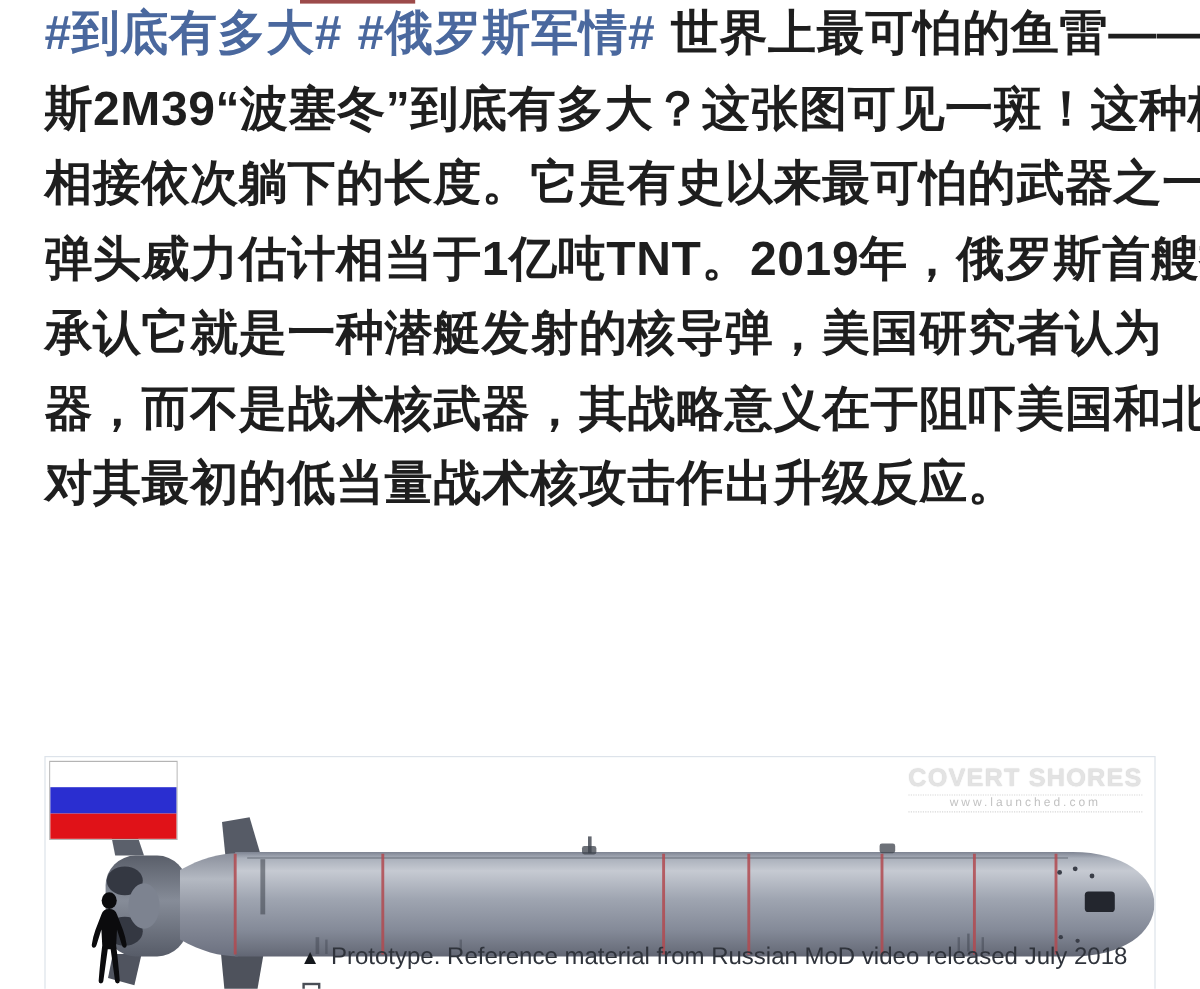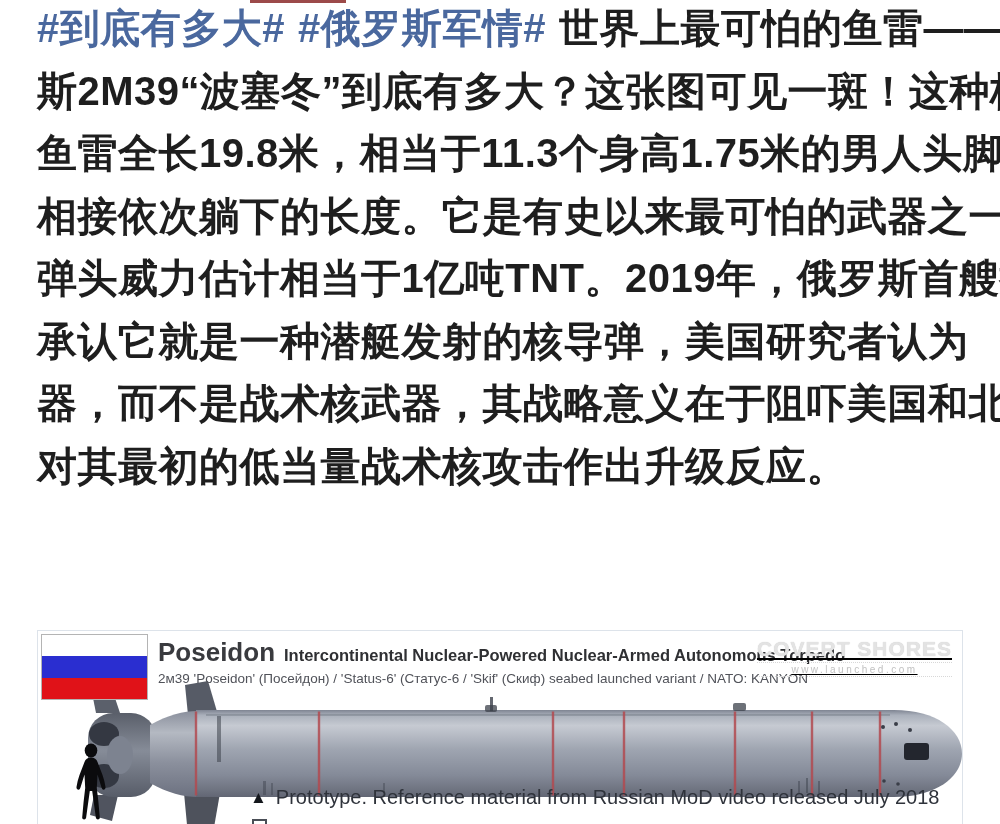--- a/index.html
+++ b/index.html
@@ -38,21 +38,21 @@
 
   .ig-titles { position:absolute; left:120px; top:6px; z-index:3; width:700px; }
   .ig-title-row { display:flex; align-items:baseline; gap:9px; white-space:nowrap; }
   .ig-title-main { font-size:26px; font-weight:700; color:#393a3e; }
   .ig-title-rest { font-size:16.5px; font-weight:700; color:#2f3033; }
   .ig-subtitle {
     margin-top:3px; font-size:13.5px; font-weight:500; color:#505259;
     white-space:nowrap;
   }
 
-  .watermark { position:absolute; right:10px; top:6px; text-align:center; z-index:3;text-decoration:underline; }
+  .watermark { position:absolute; right:10px; top:6px; text-align:center; z-index:3; }
   .wm-title {
     font-size:21px; font-weight:800; letter-spacing:1px;
     color:var(--watermark-color); text-shadow:0 0 1px #c6c6c6;
   }
   .wm-url {
     margin-top:1px; font-size:10px; letter-spacing:2.5px; color:#c2c2c2;
     border-top:1px dotted #d8d8d8; border-bottom:1px dotted #d8d8d8; padding:1px 2px;
   }
 
   .scene { position:absolute; left:0; top:0; width:926px; height:200px; z-index:2; }
@@ -71,43 +71,35 @@
 </head>
 <body>
 
 <div class="cropped-remnant"></div>
 
 <div class="text-block">
   <div class="tline">
     <span class="hashtag">#到底有多大#</span><span class="hashtag">#俄罗斯军情#</span><span>世界上最可怕的鱼雷——俄罗</span>
   </div>
   <div class="tline">斯2M39“波塞冬”到底有多大？这张图可见一斑！这种核</div>
-  <div class="tline">鱼雷全长19.8米，相当于11.3个身高1.75米的男人头脚</div>
   <div class="tline">相接依次躺下的长度。它是有史以来最可怕的武器之一，</div>
   <div class="tline">弹头威力估计相当于1亿吨TNT。2019年，俄罗斯首艘搭</div>
   <div class="tline">承认它就是一种潜艇发射的核导弹，美国研究者认为</div>
   <div class="tline">器，而不是战术核武器，其战略意义在于阻吓美国和北约</div>
   <div class="tline">对其最初的低当量战术核攻击作出升级反应。</div>
 </div>
 
 <div class="image-block">
 
   <div class="flag">
     <div class="stripe stripe-white"></div>
     <div class="stripe stripe-blue"></div>
     <div class="stripe stripe-red"></div>
   </div>
 
-  <div class="ig-titles">
-    <div class="ig-title-row">
-      <span class="ig-title-main">Poseidon</span>
-      <span class="ig-title-rest">Intercontinental Nuclear-Powered Nuclear-Armed Autonomous Torpedo</span>
-    </div>
-    <div class="ig-subtitle">2м39 'Poseidon' (Посейдон) / 'Status-6' (Статус-6 / 'Skif' (Скиф) seabed launched variant / NATO: KANYON</div>
-  </div>
 
   <div class="watermark">
     <div class="wm-title">COVERT SHORES</div>
     <div class="wm-url">www.launched.com</div>
   </div>
 
   <svg class="scene" viewBox="0 0 926 200">
     <defs>
       <linearGradient id="bodyGrad" x1="0" y1="0" x2="0" y2="1">
         <stop offset="0" stop-color="#7e8492"></stop>

